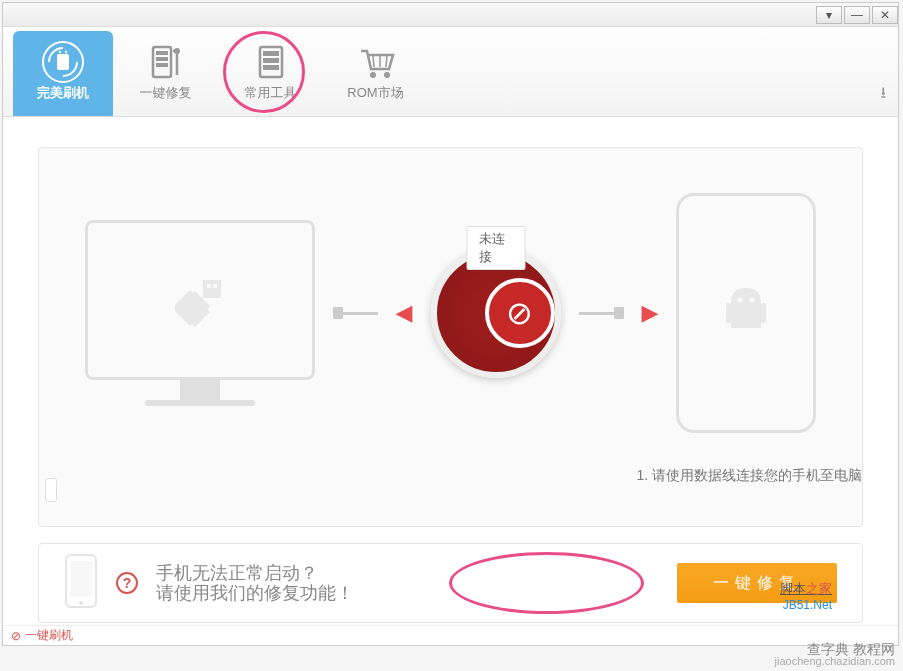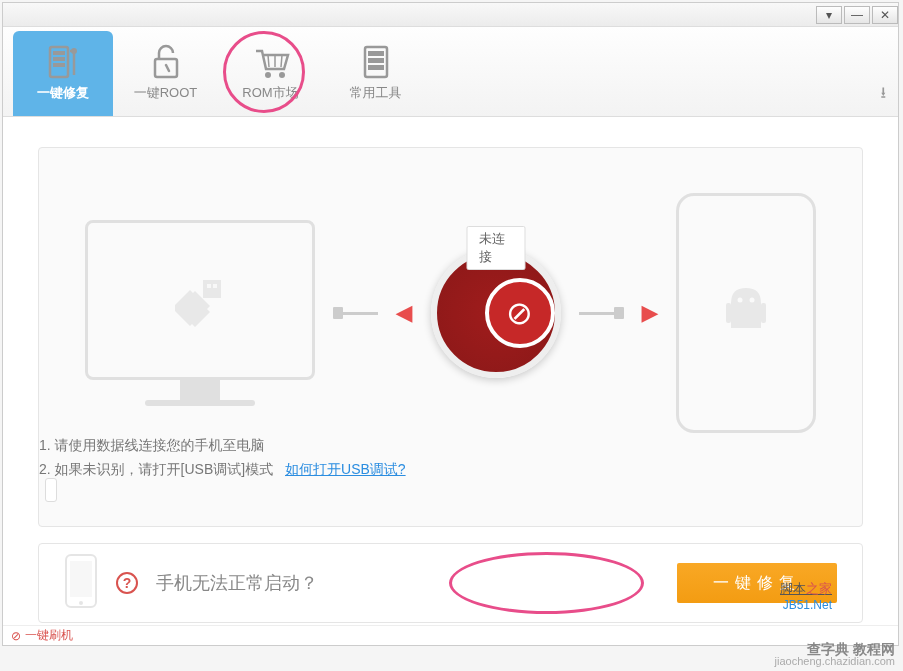--- a/index.html
+++ b/index.html
@@ -21,98 +21,101 @@
     .monitor { width: 230px; }
     .monitor-screen { width: 230px; height: 160px; border: 3px solid #e0e0e0; border-radius: 8px; display: flex; align-items: center; justify-content: center; }
     .monitor-stand { width: 40px; height: 20px; background: #e0e0e0; margin: 0 auto; }
     .monitor-base { width: 110px; height: 6px; background: #e0e0e0; margin: 0 auto; border-radius: 3px; }
     .arrow { color: #e84d4d; font-size: 22px; }
     .center-circle { width: 130px; height: 130px; border-radius: 50%; background: radial-gradient(circle,#a01c1c,#8a1818); border: 6px solid #eee; display: flex; align-items: center; justify-content: flex-end; position: relative; box-shadow: 0 2px 8px rgba(0,0,0,0.2); }
     .center-inner { width: 70px; height: 70px; border-radius: 50%; background: #c62828; border: 4px solid #fff; display: flex; align-items: center; justify-content: center; }
     .no-sign { font-size: 32px; color: #fff; }
     .status-tag { position: absolute; top: -28px; left: 50%; transform: translateX(-50%); padding: 3px 12px; background: #fff; border: 1px solid #ddd; border-radius: 2px; font-size: 13px; color: #666; }
     .phone-outline { width: 140px; height: 240px; border: 3px solid #e0e0e0; border-radius: 18px; display: flex; align-items: center; justify-content: center; }
-    .instructions { text-align: left; font-size: 14px; color: #777; line-height: 24px; }
+    .instructions { text-align: right; margin-top: 30px; font-size: 14px; color: #777; line-height: 24px; }
     .link { color: #2b8de0; text-decoration: underline; cursor: pointer; margin-left: 8px; }
     .footer-panel { margin-top: 16px; border: 1px solid #e5e5e5; border-radius: 4px; height: 80px; background: #fff; display: flex; align-items: center; padding: 0 25px; position: relative; }
     .phone-mini { margin-right: 18px; opacity: 0.5; }
     .qmark { width: 22px; height: 22px; border-radius: 50%; border: 2px solid #d9534f; color: #d9534f; display: flex; align-items: center; justify-content: center; font-weight: bold; font-size: 14px; margin-right: 18px; }
     .footer-text { font-size: 18px; color: #888; line-height: 20px; flex: 1; }
     .action-btn { width: 160px; height: 40px; background: linear-gradient(#f9a825,#f39c12); color: #fff; border: none; font-size: 16px; letter-spacing: 6px; cursor: pointer; border-radius: 2px; }
     .highlight-oval { position: absolute; width: 195px; height: 62px; border: 3px solid #e84d8a; border-radius: 50%; right: 218px; top: 8px; pointer-events: none; }
     .brand { position: absolute; right: 30px; bottom: 10px; text-align: right; font-size: 13px; }
     .brand-top { color: #555; text-decoration: underline; }
     .brand-top .accent { color: #d9534f; }
     .brand-bot { color: #2b8de0; font-size: 12px; }
     .scroll-notch { position: absolute; left: 6px; top: 330px; width: 12px; height: 24px; background: #fff; border: 1px solid #ddd; border-radius: 3px; }
     .statusbar { position: absolute; bottom: 0; left: 0; right: 0; height: 20px; display: flex; align-items: center; padding: 0 8px; font-size: 12px; color: #d9534f; border-top: 1px solid #eee; }
     .statusbar-icon { color: #d9534f; margin-right: 4px; }
     .watermark { position: absolute; right: 8px; bottom: 4px; font-size: 11px; color: #aaa; text-align: right; line-height: 12px; }
-    .watermark .big { font-size: 14px; color: #888; font-weight: bold; }
+    .watermark .big { font-size: 14px; color: #888; }
     .usb-line { width: 35px; height: 3px; background: #ccc; position: relative; }
     .usb-plug { width: 10px; height: 12px; background: #ccc; border-radius: 1px; }
     .cable { display: flex; align-items: center; }
   </style>
 </head>
 <body>
 
 <div class="window">
   <div class="titlebar">
     <div class="win-btn">▾</div>
     <div class="win-btn">—</div>
     <div class="win-btn">✕</div>
   </div>
 
   <div class="toolbar">
     <div class="tab">
       <div class="tab-icon">
+        <svg width="44" height="44" viewBox="0 0 44 44">
+            <circle cx="22" cy="22" r="20" fill="none" stroke="#fff" stroke-width="2"></circle>
+            <rect x="16" y="14" width="12" height="16" rx="2" fill="#fff"></rect>
+            <circle cx="19" cy="12" r="1.2" fill="#fff"></circle>
+            <circle cx="25" cy="12" r="1.2" fill="#fff"></circle>
+            <path d="M 8 22 A 14 14 0 0 1 22 8" fill="none" stroke="#fff" stroke-width="2"></path>
+            <path d="M 36 22 A 14 14 0 0 1 22 36" fill="none" stroke="#fff" stroke-width="2"></path>
+          </svg>
+      </div>
+      <div class="tab-label">完美刷机</div>
+    </div>
+    <div class="tab">
+      <div class="tab-icon">
         <svg width="42" height="42" viewBox="0 0 42 42">
             <rect x="8" y="6" width="18" height="30" rx="2" fill="none" stroke="#999" stroke-width="2.5"></rect>
             <rect x="11" y="10" width="12" height="4" fill="#999"></rect>
             <rect x="11" y="16" width="12" height="4" fill="#999"></rect>
             <rect x="11" y="22" width="12" height="4" fill="#999"></rect>
             <path d="M 28 10 L 32 10 L 32 34" fill="none" stroke="#999" stroke-width="2.5"></path>
             <circle cx="32" cy="10" r="3" fill="#999"></circle>
           </svg>
       </div>
       <div class="tab-label">一键修复</div>
     </div>
     <div class="tab">
       <div class="tab-icon">
         <svg width="42" height="42" viewBox="0 0 42 42">
-            <rect x="10" y="18" width="22" height="18" rx="2" fill="none" stroke="#999" stroke-width="2.5"></rect>
-            <path d="M 14 18 L 14 12 A 7 7 0 0 1 28 12" fill="none" stroke="#999" stroke-width="2.5"></path>
-            <path d="M 21 24 L 24 30" fill="none" stroke="#999" stroke-width="2.5" stroke-linecap="round"></path>
+            <rect x="10" y="6" width="22" height="30" rx="2" fill="none" stroke="#999" stroke-width="2.5"></rect>
+            <rect x="13" y="10" width="16" height="5" fill="#999"></rect>
+            <rect x="13" y="17" width="16" height="5" fill="#999"></rect>
+            <rect x="13" y="24" width="16" height="5" fill="#999"></rect>
           </svg>
       </div>
-      <div class="tab-label">一键ROOT</div>
+      <div class="tab-label">常用工具</div>
     </div>
     <div class="tab">
       <div class="tab-icon">
         <svg width="42" height="42" viewBox="0 0 42 42">
             <path d="M 6 10 L 12 10 L 16 28 L 34 28 L 38 14 L 14 14" fill="none" stroke="#999" stroke-width="2.5"></path>
             <circle cx="18" cy="34" r="3" fill="#999"></circle>
             <circle cx="32" cy="34" r="3" fill="#999"></circle>
             <line x1="18" y1="14" x2="19" y2="26" stroke="#999" stroke-width="1.5"></line>
             <line x1="25" y1="14" x2="25" y2="26" stroke="#999" stroke-width="1.5"></line>
             <line x1="32" y1="14" x2="31" y2="26" stroke="#999" stroke-width="1.5"></line>
           </svg>
       </div>
       <div class="tab-label">ROM市场</div>
-    </div>
-    <div class="tab">
-      <div class="tab-icon">
-        <svg width="42" height="42" viewBox="0 0 42 42">
-            <rect x="10" y="6" width="22" height="30" rx="2" fill="none" stroke="#999" stroke-width="2.5"></rect>
-            <rect x="13" y="10" width="16" height="5" fill="#999"></rect>
-            <rect x="13" y="17" width="16" height="5" fill="#999"></rect>
-            <rect x="13" y="24" width="16" height="5" fill="#999"></rect>
-          </svg>
-      </div>
-      <div class="tab-label">常用工具</div>
     </div>
     <div class="highlight-circle"></div>
     <div class="download-btn">⭳</div>
   </div>
 
   <div class="content">
     <div class="panel">
       <div class="conn-vis">
         <div class="monitor">
           <div class="monitor-screen">
@@ -147,39 +150,36 @@
               <path d="M 15 25 Q 15 10 30 10 Q 45 10 45 25 L 45 50 L 15 50 Z" fill="#e8e8e8"></path>
               <rect x="10" y="25" width="5" height="20" rx="2" fill="#e8e8e8"></rect>
               <rect x="45" y="25" width="5" height="20" rx="2" fill="#e8e8e8"></rect>
               <circle cx="24" cy="22" r="2.5" fill="#fafafa"></circle>
               <circle cx="36" cy="22" r="2.5" fill="#fafafa"></circle>
             </svg>
         </div>
       </div>
       <div class="instructions">
         <div>1. 请使用数据线连接您的手机至电脑</div>
-        <div>
-          <span>2. 如果未识别，请打开[USB调试]模式</span>
-          <span class="link">如何打开USB调试?</span>
-        </div>
       </div>
       <div class="scroll-notch"></div>
     </div>
 
     <div class="footer-panel">
       <div class="phone-mini">
         <svg width="34" height="56" viewBox="0 0 34 56">
             <rect x="2" y="2" width="30" height="52" rx="5" fill="none" stroke="#ccc" stroke-width="2"></rect>
             <rect x="6" y="8" width="22" height="36" fill="#f0f0f0"></rect>
             <circle cx="17" cy="50" r="2" fill="#ccc"></circle>
           </svg>
       </div>
       <div class="qmark">?</div>
       <div class="footer-text">
         <div>手机无法正常启动？</div>
+        <div>请使用我们的修复功能！</div>
       </div>
       <button class="action-btn">一键修复</button>
       <div class="highlight-oval"></div>
       <div class="brand">
         <div class="brand-top"><span>脚本</span><span class="accent">之家</span></div>
         <div class="brand-bot">JB51.Net</div>
       </div>
     </div>
   </div>
 

